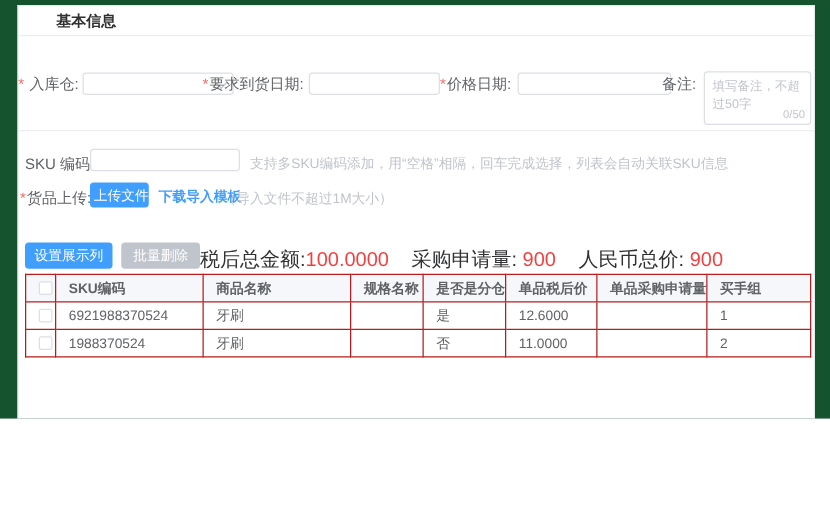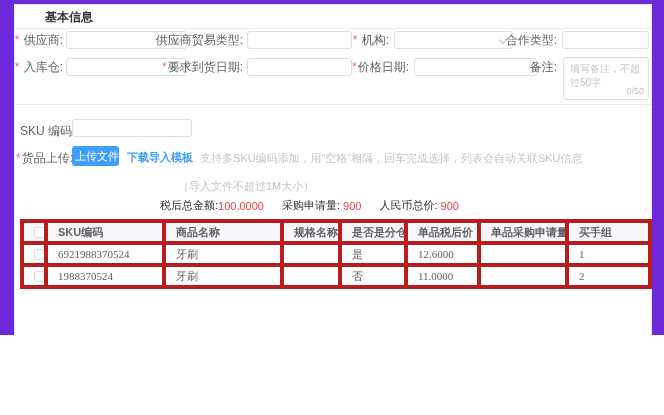--- a/index.html
+++ b/index.html
@@ -1,18 +1,18 @@
 <!DOCTYPE html>
 <html><head>
 <meta charset="utf-8">
 <style>
   * { margin:0; padding:0; box-sizing:border-box; }
   html,body { background:#fff; }
   body { font-family:"Liberation Sans","DejaVu Sans",sans-serif; }
-  .page { position:relative; width:664px; height:335px; background:#6d28d9; overflow:hidden; }
+  .page { position:relative; width:664px; height:335px; background:#14532d; overflow:hidden; }
 
   
   .card { position:absolute; left:14px; top:4px; width:638px; height:375px;
           border:1px solid #e7eaf0; border-bottom:none; background:#fff; }
   .card-header { height:24px; line-height:24px; padding-left:30px; font-size:12px;
                  font-weight:bold; color:#303133; border-bottom:1px solid #ebeef5; }
 
   
   .form-area { position:relative; height:76px; border-bottom:1px solid #ebeef5; }
   .frow { position:absolute; left:0; right:0; height:18px; }
@@ -32,39 +32,39 @@
   .ta-wrap { position:absolute; left:548px; top:28px; width:86px; height:43px; }
   .ta-wrap textarea { width:100%; height:100%; border:1px solid #dcdfe6; border-radius:3px;
           resize:none; font-family:inherit; font-size:10px; color:#606266; padding:4px 6px; outline:none; }
   .ta-wrap textarea::placeholder { color:#c0c4cc; }
   .ta-counter { position:absolute; right:5px; bottom:4px; font-size:9px; color:#c0c4cc;text-align:center; }
 
   
   .content { position:relative; height:247px; }
   .abs { position:absolute; }
   .lbl { font-size:12px; color:#606266; white-space:nowrap; }
-  .hint { font-size:11px; color:#c0c4cc; white-space:nowrap;margin-top:28px; }
+  .hint { font-size:11px; color:#c0c4cc; white-space:nowrap; }
   .btn { display:inline-flex; align-items:center; justify-content:center; gap:3px;
          border:none; border-radius:3px; font-size:11px; cursor:pointer;
          font-family:inherit; white-space:nowrap; }
   .btn-primary { background:#409eff; color:#fff; }
   .btn-disabled { background:#c0c4cc; color:#fff; cursor:not-allowed; }
   .btn-plain { background:#fff; color:#606266; border:1px solid #dcdfe6; }
   .link { font-size:11px; color:#409eff; font-weight:600; cursor:pointer; white-space:nowrap; }
 
-  .summary { display:flex; align-items:center; font-size:11px; color:#303133; white-space:nowrap; }
+  .summary { display:flex; align-items:center; font-size:16px; color:#303133; white-space:nowrap; }
   .summary .gap { width:18px; }
   .red { color:#f53f3f; }
 
   
   table.grid { border-collapse:collapse; table-layout:fixed; width:628px; background:#fff; }
-  table.grid th, table.grid td { border:4px solid #b91c1c; height:22px; padding:0 0 0 10px;
+  table.grid th, table.grid td { border:1px solid #b91c1c; height:22px; padding:0 0 0 10px;
          font-size:11px; text-align:left; overflow:hidden; white-space:nowrap; }
   table.grid th { background:#f5f7fa; color:#606266; font-weight:600; }
-  table.grid td { color:#606266;font-family:Liberation Serif, serif; }
+  table.grid td { color:#606266; }
   .cb { display:inline-block; width:11px; height:11px; border:1px solid #dcdfe6; border-radius:2px;
         background:#fff; vertical-align:middle; cursor:pointer; }
   th.cbcell, td.cbcell { padding:0; text-align:center; }
 
   
   .footer { position:absolute; left:0; top:379px; width:664px; height:26px; background:#fff;
             border-top:1px solid #ebeef5; border-bottom:1px solid #ebeef5;
             display:flex; align-items:center; justify-content:center; }
   .footer-btns { display:flex; gap:30px; margin-right:56px; }
   .footer .btn { height:20px; padding:0 11px; }
@@ -74,37 +74,20 @@
 
 <div class="page">
   <div class="card">
 
     <div class="card-header">
       <span>基本信息</span>
     </div>
 
     <div class="form-area">
 
-      <div class="frow" style="top:2px;">
-        <span class="flabel" style="right:588px;"><i class="req">*</i> <span>供应商:</span></span>
-        <div class="ctrl select" style="left:51px; width:121px;">
-            <span class="chev"></span>
-          </div>
-
-        <span class="flabel" style="right:408px;">供应商贸易类型:</span>
-        <input class="ctrl" style="left: 232px; width: 105px;">
-
-        <span class="flabel" style="right:262px;"><i class="req">*</i> <span>机构:</span></span>
-        <div class="ctrl select" style="left:379px; width:119px;">
-            <span class="chev"></span>
-          </div>
-
-        <span class="flabel" style="right:94px;">合作类型:</span>
-        <input class="ctrl" style="left: 547px; width: 87px;">
-      </div>
 
       <div class="frow" style="top:29px;">
         <span class="flabel" style="right:588px;"><i class="req">*</i> <span>入库仓:</span></span>
         <div class="ctrl select" style="left:51px; width:121px;">
             <span class="chev"></span>
           </div>
 
         <span class="flabel" style="right:408px;margin-left:32px;"><i class="req">*</i><span>要求到货日期:</span></span>
         <input class="ctrl" style="left: 232px; width: 105px;">
 
@@ -130,20 +113,22 @@
       <span class="lbl abs" style="left:1px; top:45px;"><i class="req">*</i><span>货品上传:</span></span>
       <button class="btn btn-primary abs" style="left:57px; top:41px; width:47px; height:20px;">
         <svg width="8" height="8" viewBox="0 0 10 10">
             <path d="M5 8.2 V2 M2.4 4.4 L5 1.8 L7.6 4.4 M1.6 9.4 H8.4" stroke="#fff" stroke-width="1.2" fill="none"></path>
           </svg>
         <span>上传文件</span>
       </button>
       <span class="link abs" style="left:112px; top:45px;">下载导入模板</span>
       <span class="hint abs" style="left:163px; top:46px;">（导入文件不超过1M大小）</span>
 
+      <button class="btn btn-primary abs" style="left:5px; top:89px; width:70px; height:21px;">设置展示列</button>
+      <button class="btn btn-disabled abs" style="left:82px; top:89px; width:63px; height:21px;">批量删除</button>
 
       <div class="summary abs" style="left:145px; top:93px;">
         <span>税后总金额:</span><span class="red">100.0000</span>
         <span class="gap"></span>
         <span>采购申请量:</span>&nbsp;<span class="red">900</span>
         <span class="gap"></span>
         <span>人民币总价:</span>&nbsp;<span class="red">900</span>
       </div>
 
       <table class="grid abs" style="left:5px; top:114px;">

